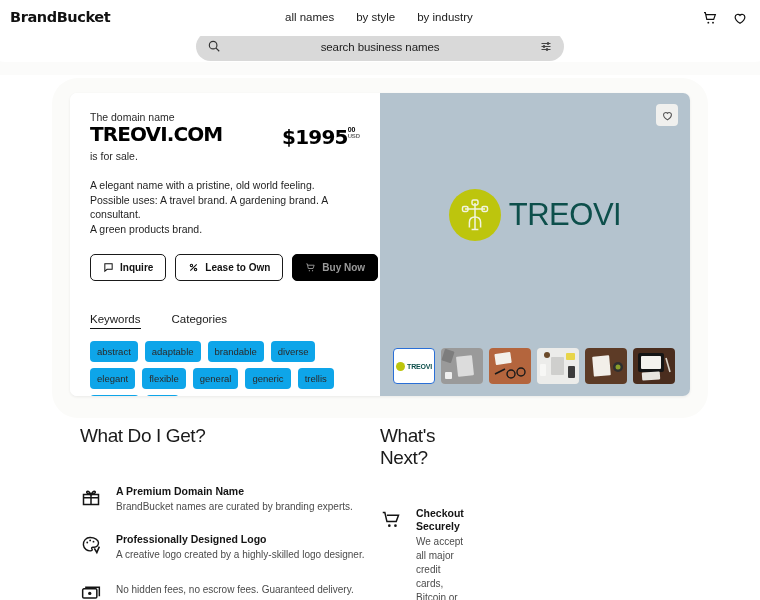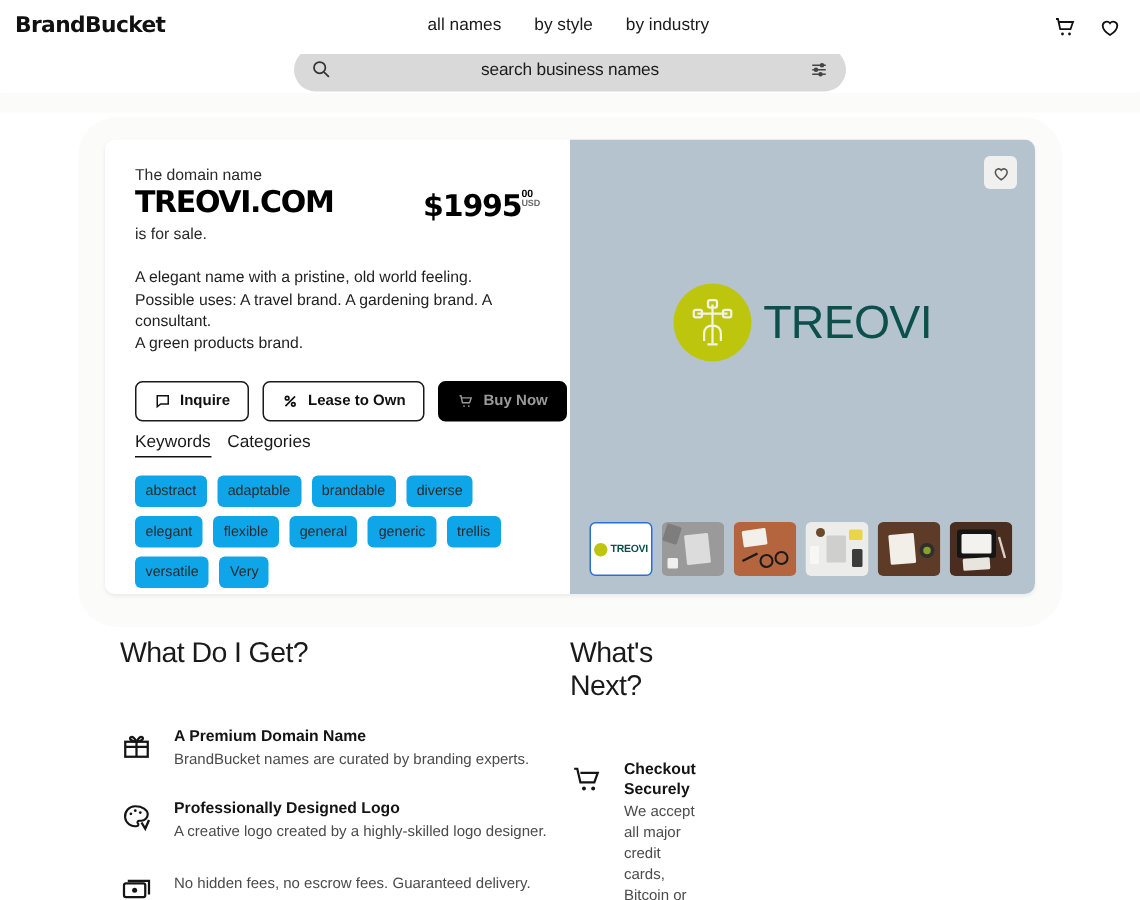--- a/index.html
+++ b/index.html
@@ -159,21 +159,21 @@
     font-size: 10px;
     font-weight: 700;
     color: #111;
     cursor: pointer;
     padding: 0 12px;
     white-space: nowrap;
   }
   .btn.dark { background: #000; color: #fff; border-color:#000; }
   .btn svg { display:block; }
 
-  .tabs { display: flex; gap: 11px; margin-top: 8px; }
+  .tabs { display: flex; gap: 31px; margin-top: 32px; }
   .tab {
     font-size: 11.5px;
     color: #1a1a1a;
     cursor: pointer;
     padding-bottom: 3px;
   }
   .tab.active { border-bottom: 1.5px solid #111; font-weight: 500; }
 
   .chips { display: flex; flex-wrap: wrap; gap: 6px 7px; margin-top: 12px; }
   .chip {

